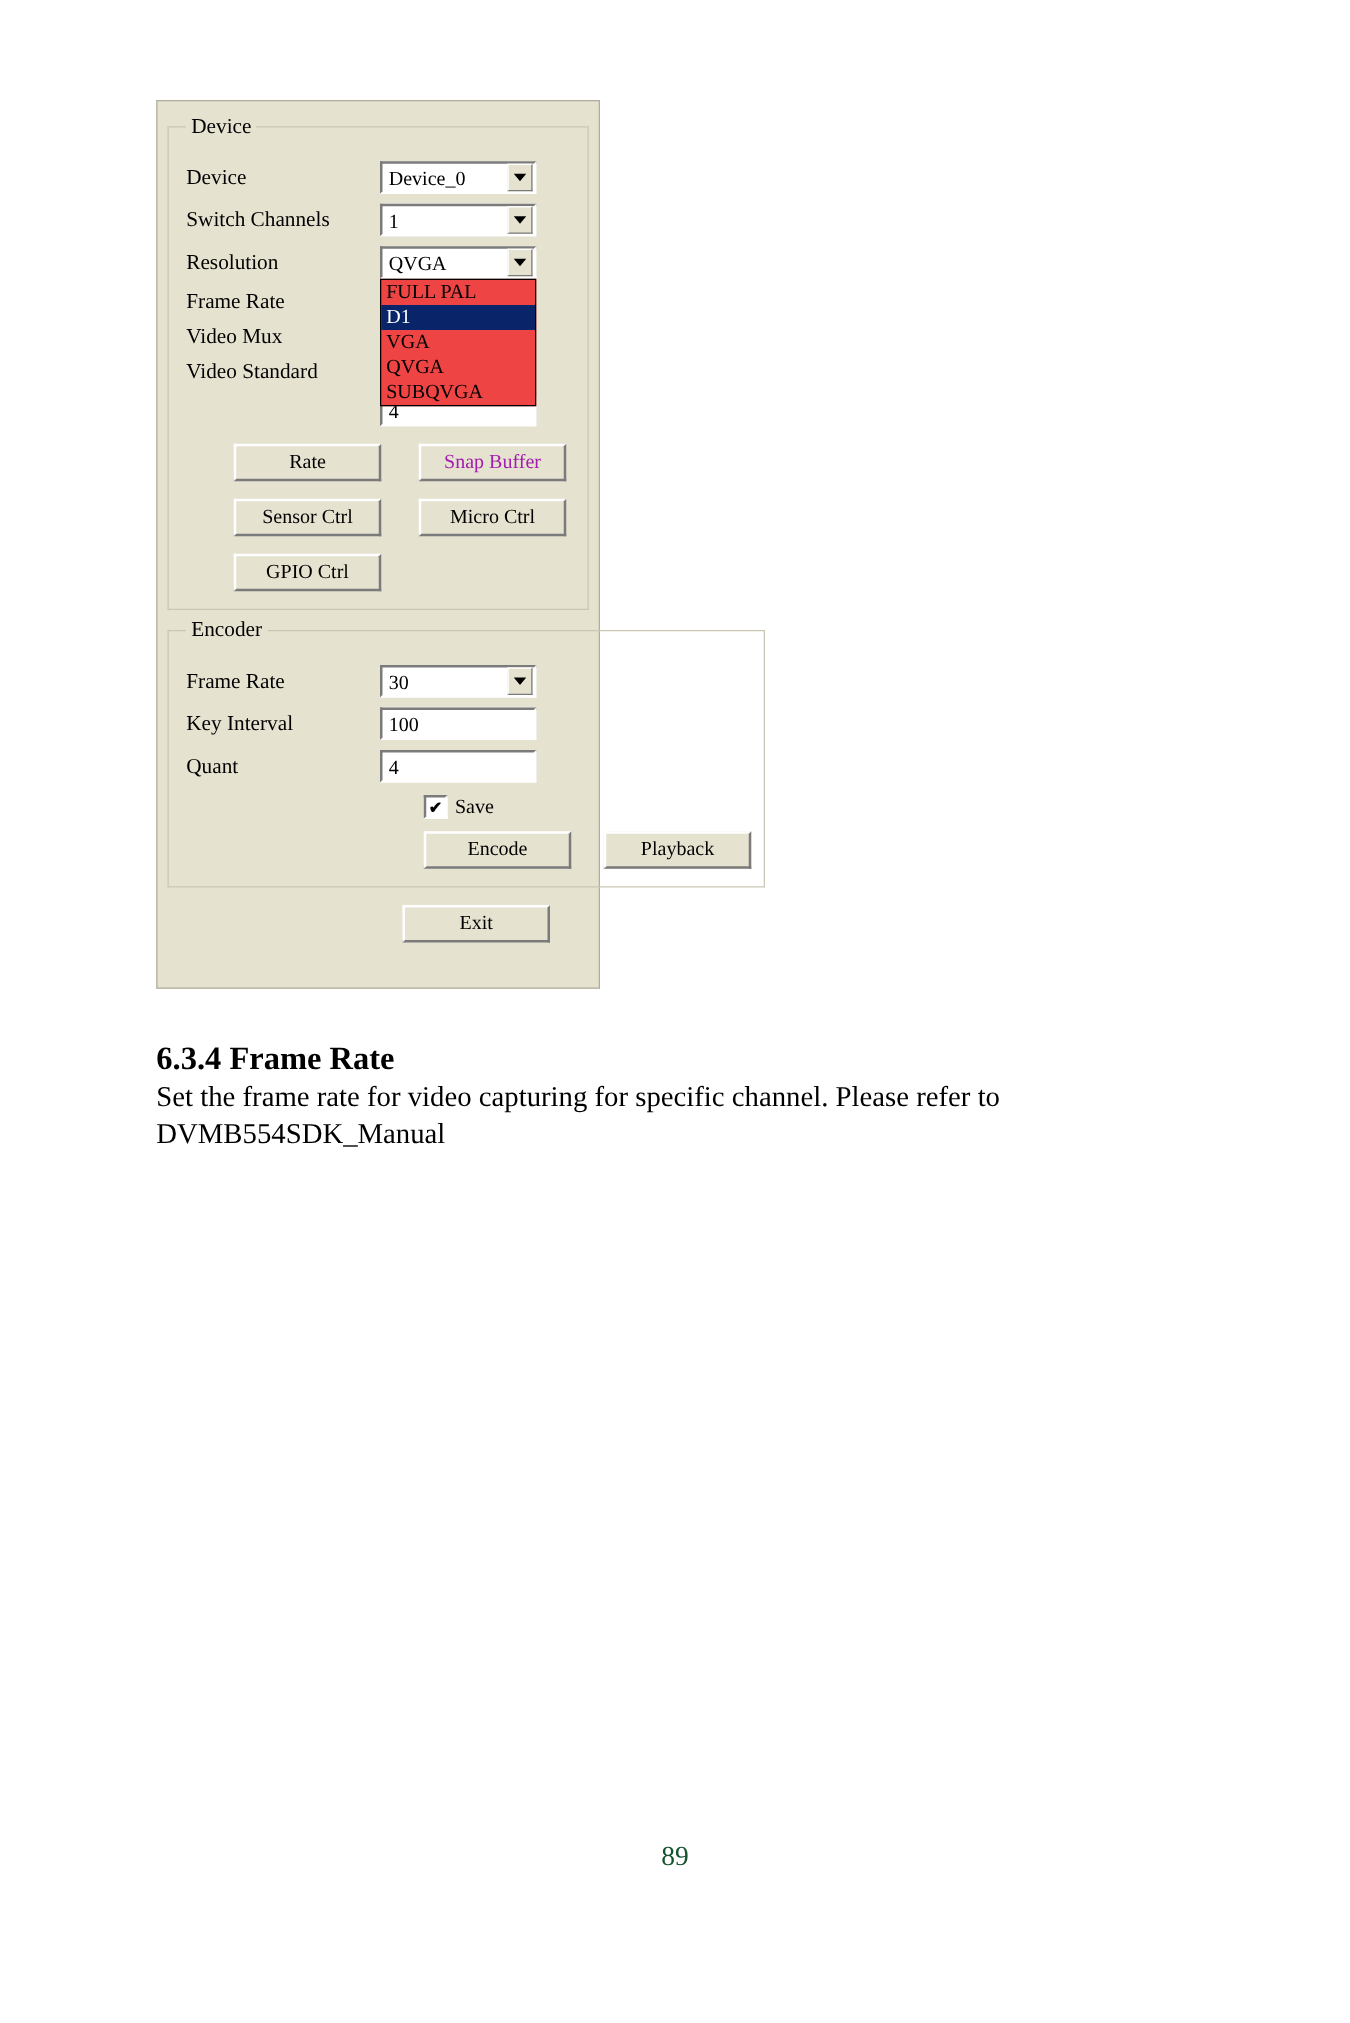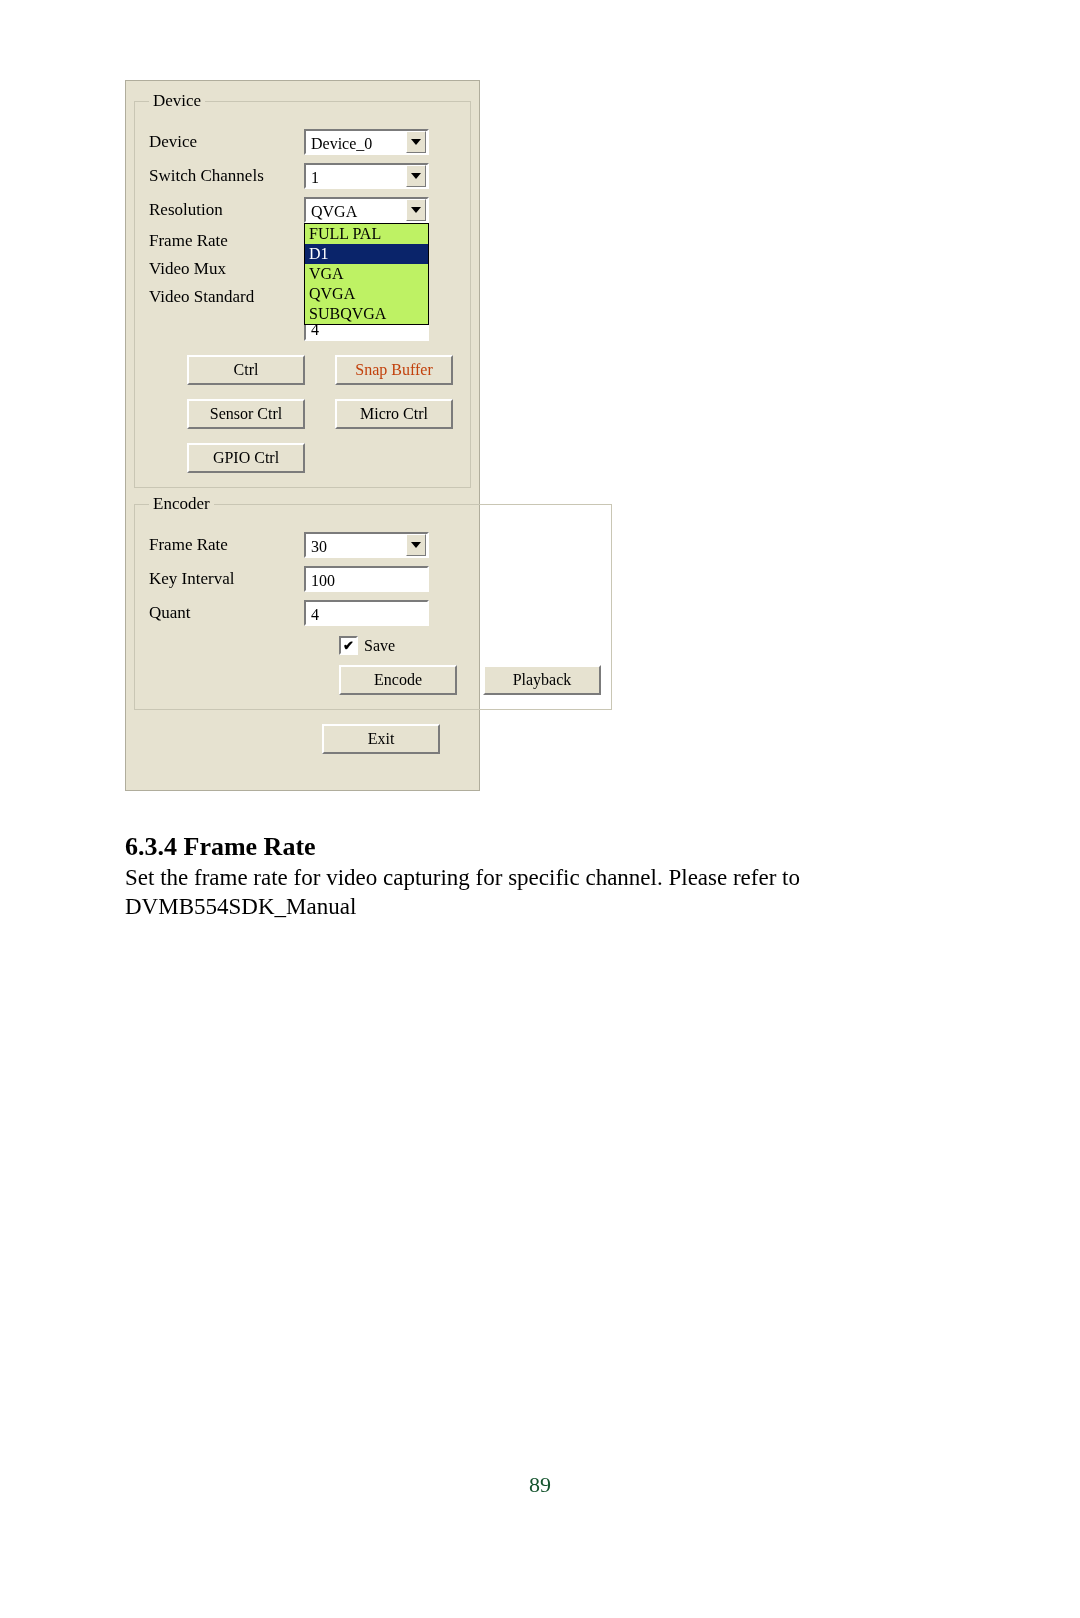--- a/index.html
+++ b/index.html
@@ -88,21 +88,21 @@
     border-right: 5px solid transparent;
     border-top: 6px solid #000;
   }
 
   
   .dropdown {
     position: absolute;
     top: 100%;
     left: 0;
     width: 125px;
-    background: #bef264;
+    background: #ef4444;
     border: 1px solid #000;
     box-sizing: border-box;
     font-size: 16px;
     z-index: 10;
   }
   .dropdown .opt {
     padding: 1px 4px;
   }
   .dropdown .opt.sel {
     background: #0a246a;
@@ -123,21 +123,21 @@
     border-top: 2px solid #ffffff;
     border-left: 2px solid #ffffff;
     border-right: 2px solid #7b7b7b;
     border-bottom: 2px solid #7b7b7b;
     display: flex;
     align-items: center;
     justify-content: center;
     font-size: 16px;
     box-sizing: border-box;
   }
-  .btn.disabled { color: #c2410c; }
+  .btn.disabled { color: #a21caf; }
   .btn-stack-col {
     margin-left: 190px;
     display: flex;
     flex-direction: row;
     gap: 26px;
     margin-top: 6px;
   }
 
   .chk-row {
     display: flex;
@@ -255,21 +255,21 @@
         <div class="lbl"></div>
         <div class="ctl-col">
           <div class="txtbox">
             <span>4</span>
           </div>
         </div>
       </div>
 
       <div class="btn-row">
         <div class="btn">
-            <span>Ctrl</span>
+            <span>Rate</span>
           </div>
         <div class="btn disabled">
             <span>Snap Buffer</span>
           </div>
       </div>
       <div class="btn-row">
         <div class="btn">
             <span>Sensor Ctrl</span>
           </div>
         <div class="btn">

